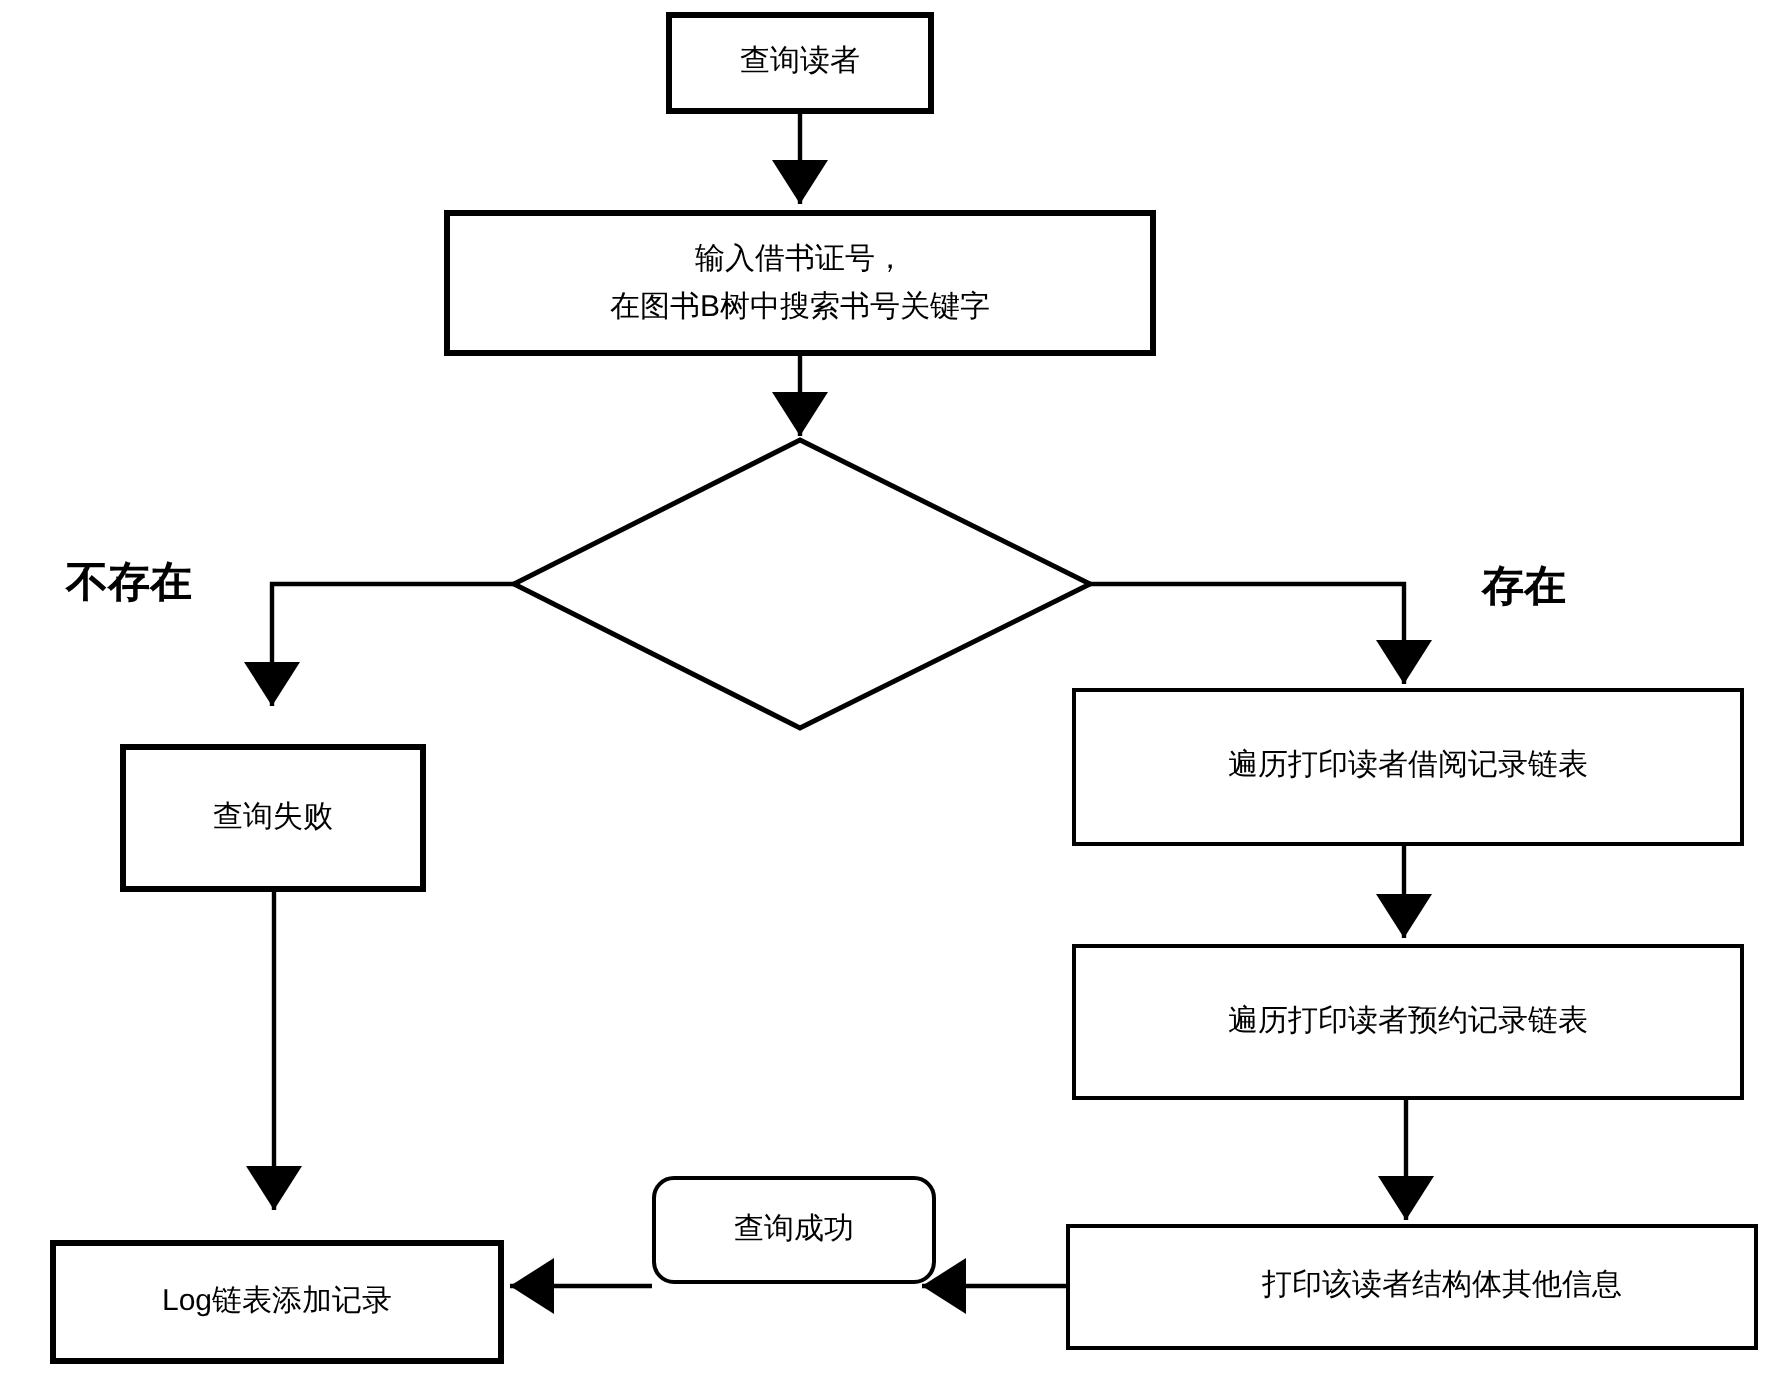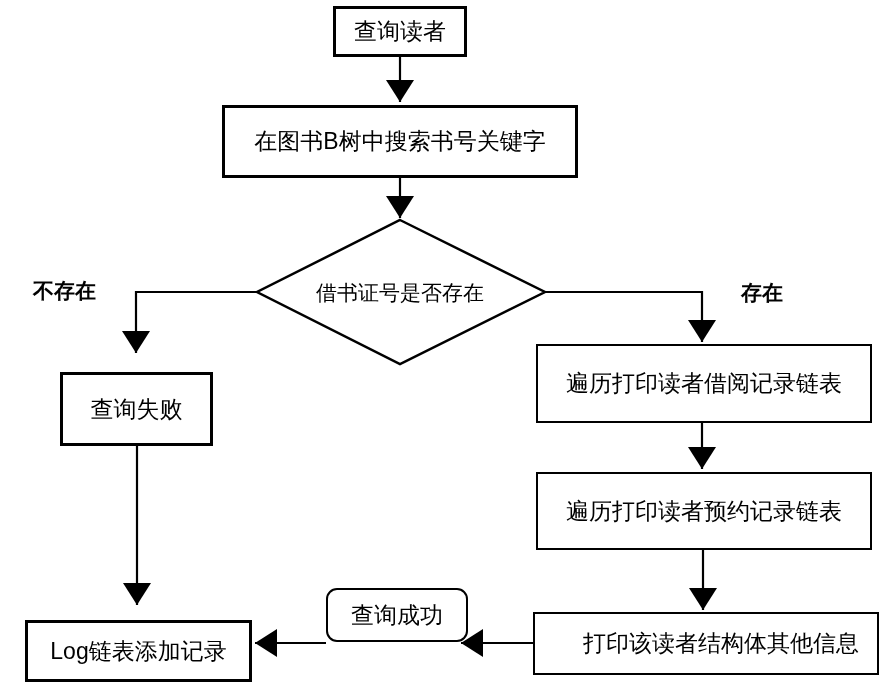--- a/index.html
+++ b/index.html
@@ -25,21 +25,21 @@
   }
   .node {
     position: absolute;
     box-sizing: border-box;
     background: #ffffff;
     border: 3px solid #000000;
     display: flex;
     align-items: center;
     justify-content: center;
     text-align: center;
-    font-size: 23px;
+    font-size: 15px;
     line-height: 1.5;
   }
   .node.thin { border-width: 2px; }
   .label {
     position: absolute;
     font-size: 21px;
     white-space: nowrap;
     font-weight: bold;
   }
   .decision-text {
@@ -74,24 +74,24 @@
     <path d="M703,550 L703,610" fill="none" stroke="#000000" stroke-width="2.2" marker-end="url(#arr)"></path>
     <path d="M533,643 L461,643" fill="none" stroke="#000000" stroke-width="2.2" marker-end="url(#arr)"></path>
     <path d="M326,643 L255,643" fill="none" stroke="#000000" stroke-width="2.2" marker-end="url(#arr)"></path>
   </svg>
 
   <div class="node" style="left:333px; top:6px; width:134px; height:51px;">
     <span>查询读者</span>
   </div>
 
   <div class="node" style="left:222px; top:105px; width:356px; height:73px; flex-direction:column; line-height:1.55;">
+    <span>输入借书证号，</span>
     <span>在图书B树中搜索书号关键字</span>
   </div>
 
-  <div class="decision-text">借书证号是否存在</div>
 
   <div class="label" style="left:33px; top:277px;">不存在</div>
 
   <div class="label" style="left:741px; top:279px;">存在</div>
 
   <div class="node" style="left:60px; top:356px; width:153px; height:74px;margin-top:16px;">
     <span>查询失败</span>
   </div>
 
   <div class="node thin" style="left:536px; top:472px; width:336px; height:78px;">

